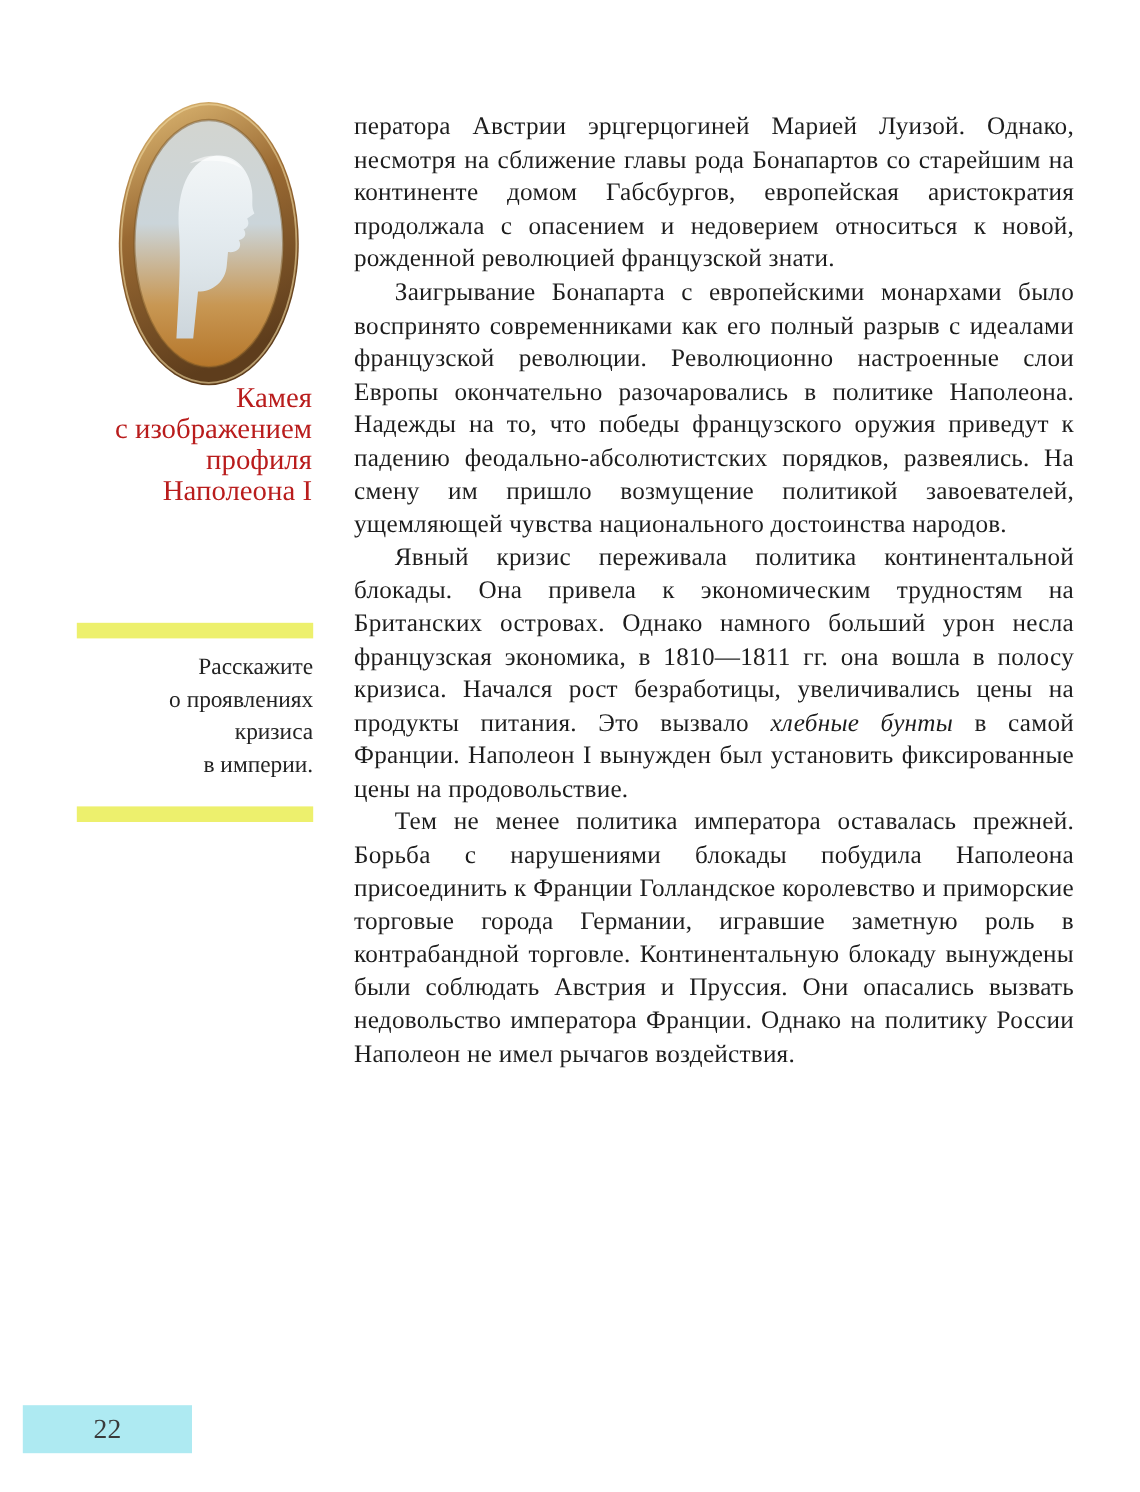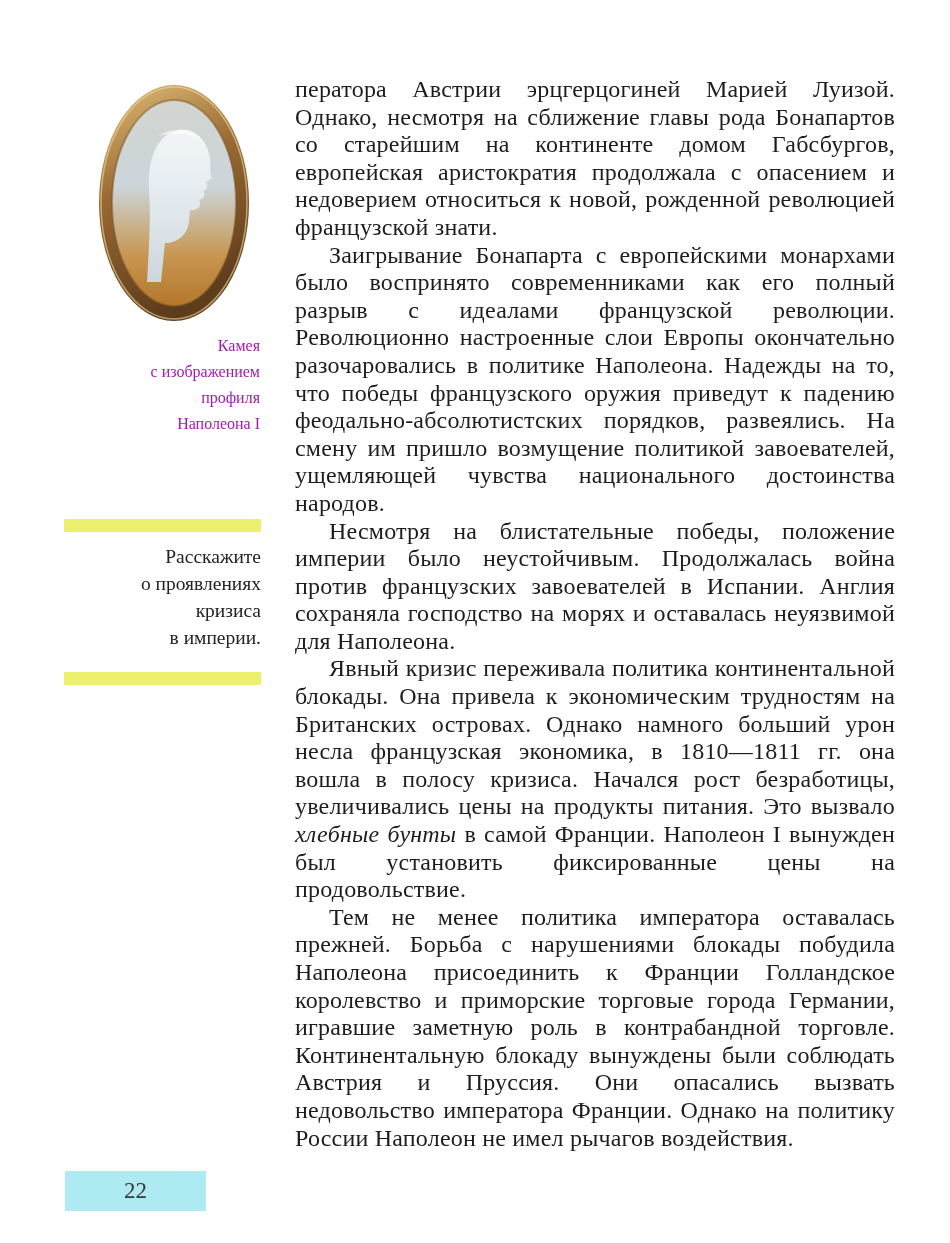--- a/index.html
+++ b/index.html
@@ -9,56 +9,56 @@
     background:#ffffff;
     overflow:hidden;
     font-family:"Liberation Serif","DejaVu Serif",serif;
     color:#1d1d1d;
   }
   
   .cameo{
     position:absolute;left:98px;top:84px;width:152px;height:238px;
   }
   .caption{
-    position:absolute;left:52px;top:333px;width:208px;
+    position:absolute;left:52px;top:319px;width:208px;
     text-align:right;
-    color:#a21caf;
-    font-size:16px;line-height:26px;
+    color:#b91c1c;
+    font-size:24px;line-height:26px;
     white-space:pre-line;
   }
   .hl-bar{
     position:absolute;left:64px;width:197px;height:13px;
     background:#edf06d;
   }
   .hl-bar.top{top:519px;}
   .hl-bar.bottom{top:672px;}
   .question{
     position:absolute;left:40px;top:543px;width:221px;
     text-align:right;
     font-size:19.5px;line-height:27px;
     color:#232323;
     white-space:pre-line;
   }
   
   .main-col{
-    position:absolute;left:295px;top:76px;width:600px;
-    font-size:24px;line-height:27.6px;
+    position:absolute;left:295px;top:92px;width:600px;
+    font-size:21px;line-height:27.6px;
     text-align:justify;
     letter-spacing:0.2px;
     hyphens:auto;
   }
   .para{margin:0;text-indent:34px;}
   .para.first{text-indent:0;}
   .em{font-style:italic;}
   
   .page-badge{
     position:absolute;left:19px;top:1171px;width:141px;height:40px;
     background:#aeeaf2;
     display:flex;align-items:center;justify-content:center;
-    font-size:23px;color:#3a3a3a;margin-left:46px;
+    font-size:23px;color:#3a3a3a;
   }
 </style>
 </head>
 <body>
 
 <div class="page">
 
   <div class="cameo">
     <svg width="152" height="238" viewBox="0 0 152 238">
       <defs>
@@ -107,21 +107,20 @@
   <div class="hl-bar top"></div>
   <div class="question">Расскажите
 о проявлениях
 кризиса
 в империи.</div>
   <div class="hl-bar bottom"></div>
 
   <div class="main-col">
     <p class="para first">ператора Австрии эрцгерцогиней Марией Луизой. Однако, несмотря на сближение главы рода Бонапартов со старейшим на континенте домом Габсбургов, европейская аристократия продолжала с опасением и недоверием относиться к новой, рожденной революцией французской знати.</p>
     <p class="para">Заигрывание Бонапарта с европейскими монархами было воспринято современниками как его полный разрыв с идеалами французской революции. Революционно настроенные слои Европы окончательно разочаровались в политике Наполеона. Надежды на то, что победы французского оружия приведут к падению феодально-абсолютистских порядков, развеялись. На смену им пришло возмущение политикой завоевателей, ущемляющей чувства национального достоинства народов.</p>
-    <p class="para">Несмотря на блистательные победы, положение империи было неустойчивым. Продолжалась война против французских завоевателей в Испании. Англия сохраняла господство на морях и оставалась неуязвимой для Наполеона.</p>
     <p class="para"><span>Явный кризис переживала политика континентальной блокады. Она привела к экономическим трудностям на Британских островах. Однако намного больший урон несла французская экономика, в 1810—1811 гг. она вошла в полосу кризиса. Начался рост безработицы, увеличивались цены на продукты питания. Это вызвало </span><span class="em">хлебные бунты</span><span> в самой Франции. Наполеон I вынужден был установить фиксированные цены на продовольствие.</span></p>
     <p class="para">Тем не менее политика императора оставалась прежней. Борьба с нарушениями блокады побудила Наполеона присоединить к Франции Голландское королевство и приморские торговые города Германии, игравшие заметную роль в контрабандной торговле. Континентальную блокаду вынуждены были соблюдать Австрия и Пруссия. Они опасались вызвать недовольство императора Франции. Однако на политику России Наполеон не имел рычагов воздействия.</p>
   </div>
 
   <div class="page-badge">
     <span>22</span>
   </div>
 
 </div>
 

